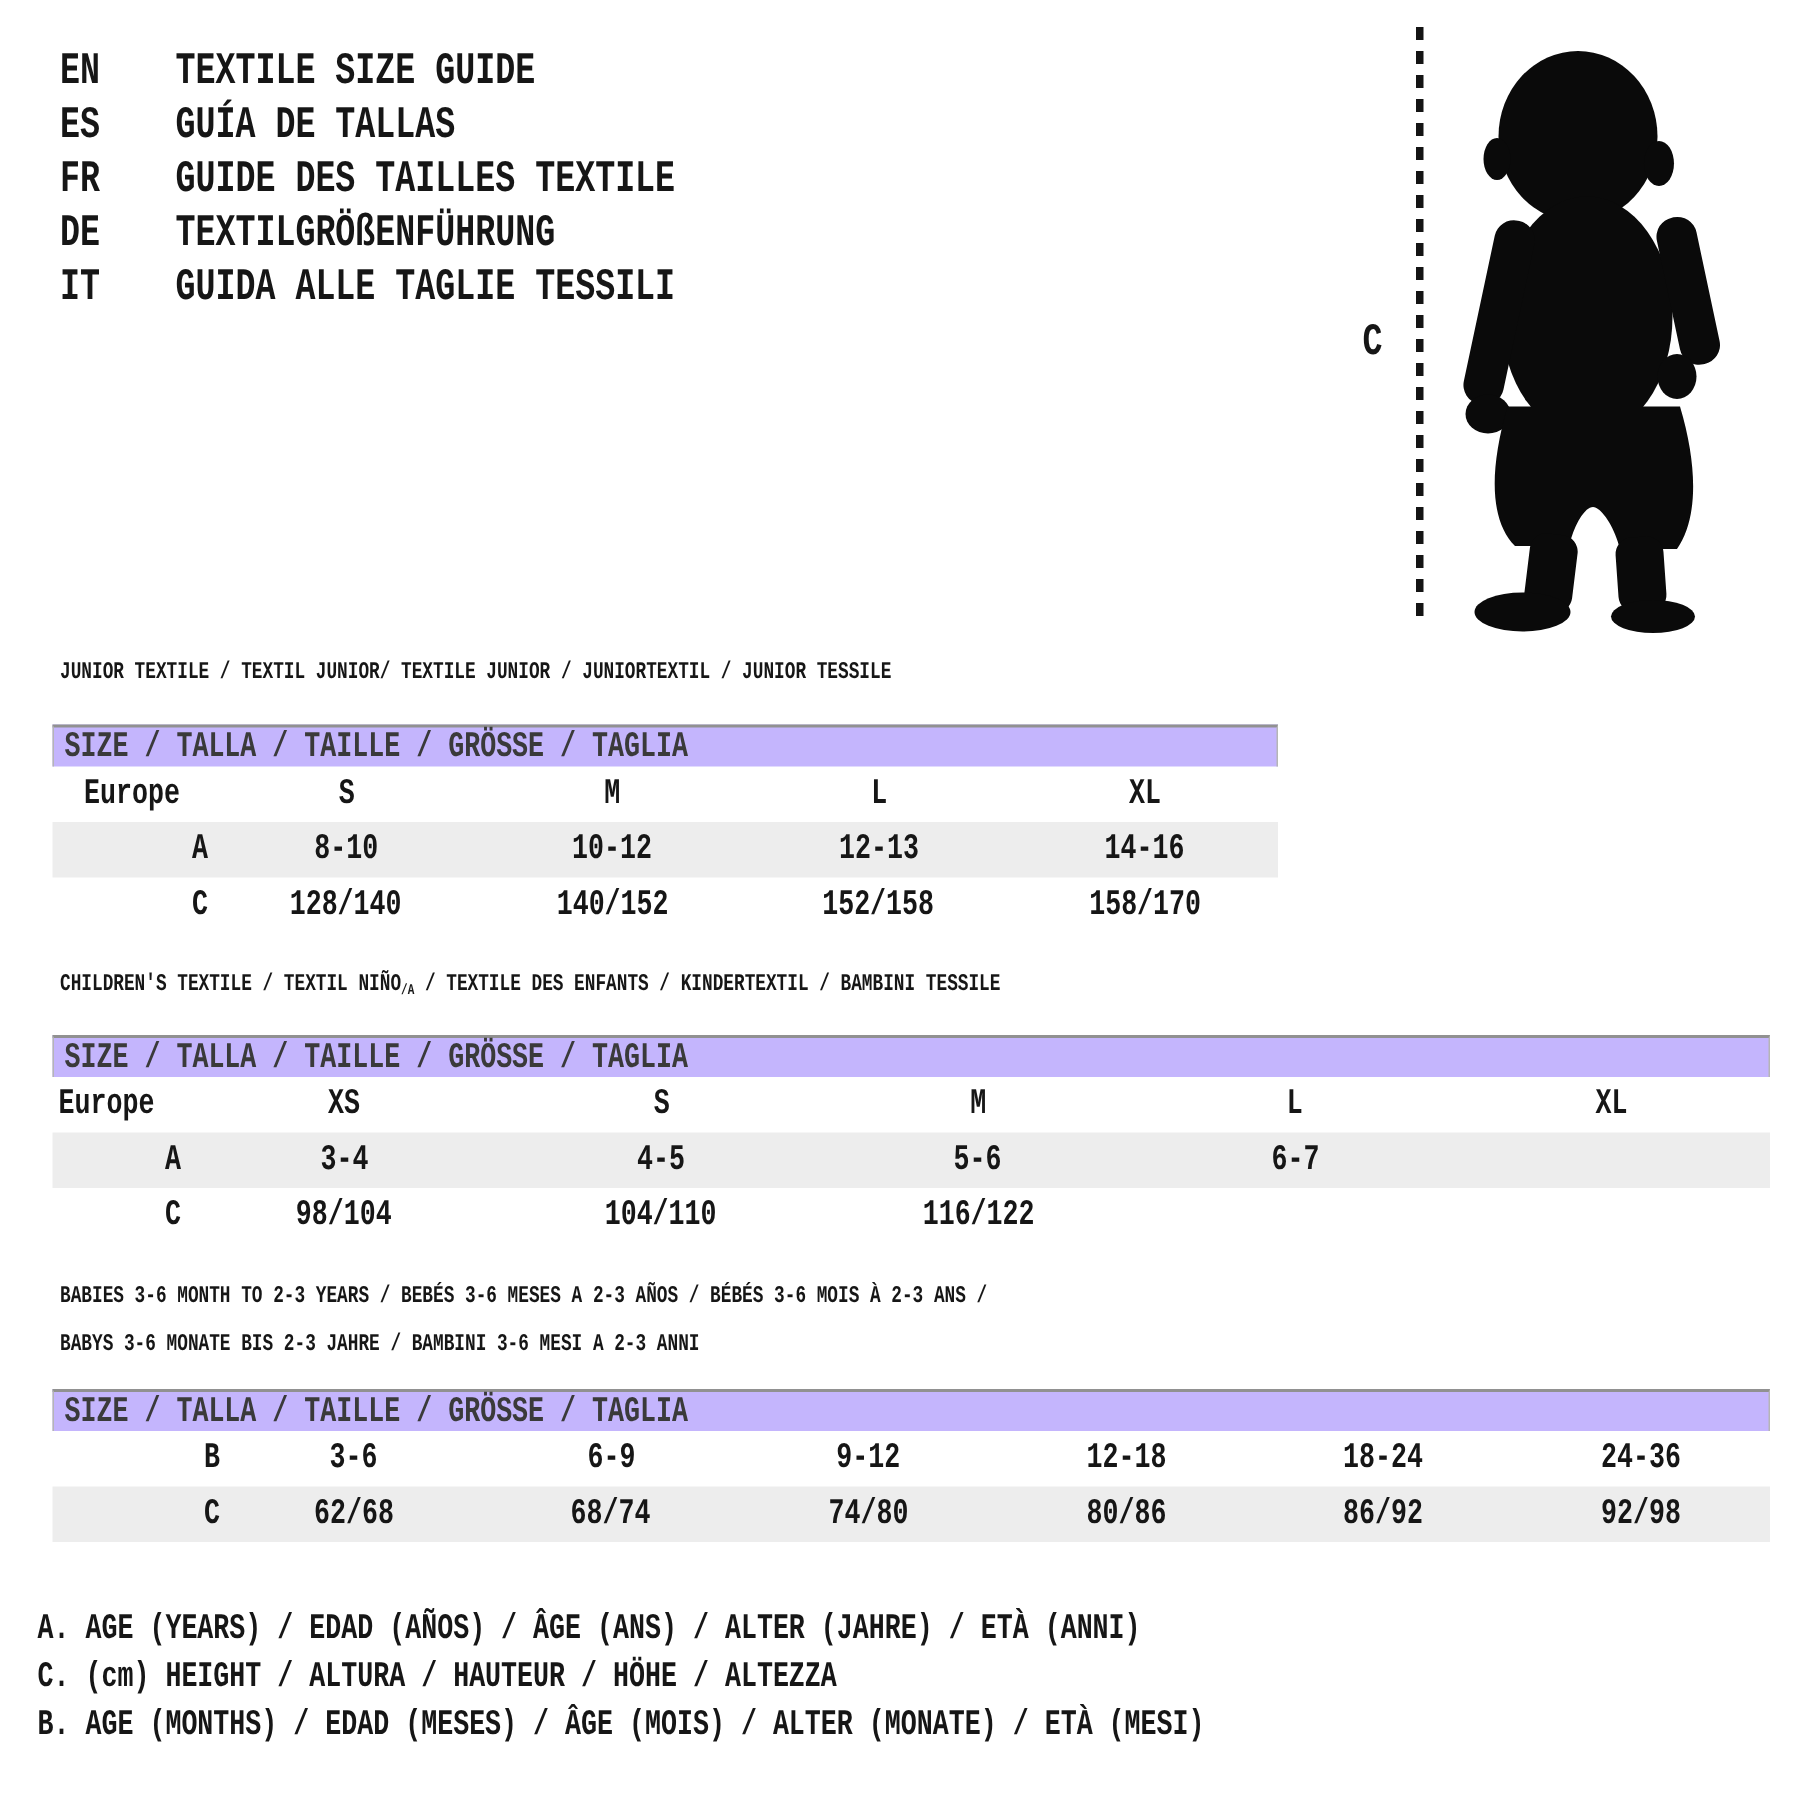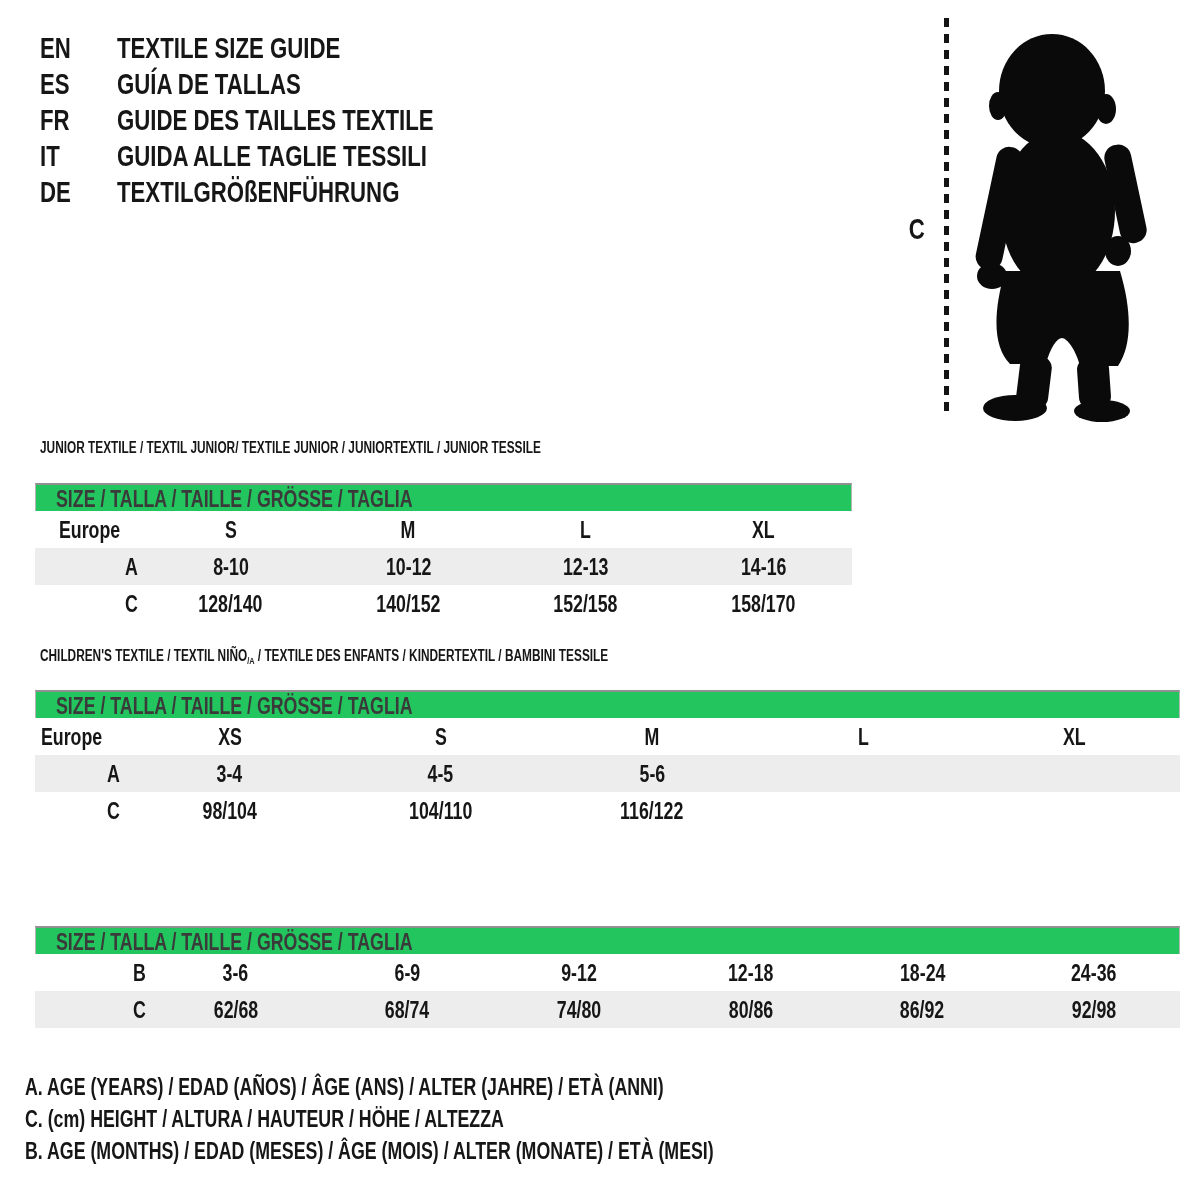--- a/index.html
+++ b/index.html
@@ -1,18 +1,18 @@
 <!DOCTYPE html>
 <html><head>
 <meta charset="utf-8">
 <style>
   html,body { margin:0; padding:0; background:#fff; }
   .page {
     position:relative; width:1200px; height:1200px; background:#ffffff;
-    font-family:Liberation Sans, sans-serif; font-weight:700; color:#161616;
+    font-family:Liberation Mono, monospace; font-weight:700; color:#161616;
     overflow:hidden;
   }
   .sqz  { display:inline-block; transform:scaleX(0.74); transform-origin:0 50%; white-space:nowrap; }
   .sqzc { display:inline-block; transform:scaleX(0.74); transform-origin:50% 50%; white-space:nowrap; }
 
   
   .langs { position:absolute; left:40px; top:30px; }
   .lang-row { height:36px; line-height:36px; font-size:30px; }
   .lang-code { display:inline-block; width:77px; vertical-align:top; }
 
@@ -24,23 +24,23 @@
   .fig-c { position:absolute; left:906px; top:212px; font-size:30px; }
   .baby-svg { position:absolute; left:960px; top:26px; }
 
   
   .sec-title { position:absolute; left:40px; font-size:16px; line-height:26px; }
   .subsc { font-size:0.62em; vertical-align:-0.28em; }
 
   
   .tbl { position:absolute; left:35px; }
   .size-bar {
-    height:28px; line-height:27px; background:#22c55e;
+    height:28px; line-height:27px; background:#c4b5fd;
     border-top:2px solid #919191; border-left:1px solid #b5b5b5; border-right:1px solid #b5b5b5;
-    padding-left:20px; font-size:24px; color:#3a3a3a; box-sizing:border-box;
+    padding-left:7px; font-size:24px; color:#3a3a3a; box-sizing:border-box;
   }
   .trow { display:grid; height:37px; align-items:center; font-size:24px; }
   .trow.stripe { background:#ededed; }
   .rlabel { padding-left:4px; text-align:right; }
   .cell { text-align:center; }
   .tbl-junior   { width:817px; }
   .tbl-junior   .trow { grid-template-columns:107px repeat(4,1fr); }
   .tbl-children { width:1145px; }
   .tbl-children .trow { grid-template-columns:89px repeat(5,1fr); }
   .tbl-babies   { width:1145px; }
@@ -59,24 +59,24 @@
     <div class="lang-row">
       <span class="lang-code"><span class="sqz">EN</span></span><span class="sqz">TEXTILE SIZE GUIDE</span>
     </div>
     <div class="lang-row">
       <span class="lang-code"><span class="sqz">ES</span></span><span class="sqz">GUÍA DE TALLAS</span>
     </div>
     <div class="lang-row">
       <span class="lang-code"><span class="sqz">FR</span></span><span class="sqz">GUIDE DES TAILLES TEXTILE</span>
     </div>
     <div class="lang-row">
-      <span class="lang-code"><span class="sqz">IT</span></span><span class="sqz">GUIDA ALLE TAGLIE TESSILI</span>
+      <span class="lang-code"><span class="sqz">DE</span></span><span class="sqz">TEXTILGRÖßENFÜHRUNG</span>
     </div>
     <div class="lang-row">
-      <span class="lang-code"><span class="sqz">DE</span></span><span class="sqz">TEXTILGRÖßENFÜHRUNG</span>
+      <span class="lang-code"><span class="sqz">IT</span></span><span class="sqz">GUIDA ALLE TAGLIE TESSILI</span>
     </div>
   </div>
 
   <div class="height-line"></div>
   <div class="fig-c"><span class="sqzc">C</span></div>
 
   <svg class="baby-svg" width="205" height="396" viewBox="0 0 205 396" xmlns="http://www.w3.org/2000/svg">
     <g fill="#0a0a0a">
       <ellipse cx="92" cy="65" rx="53" ry="57"></ellipse>
       <ellipse cx="38" cy="80" rx="9" ry="14"></ellipse>
@@ -133,29 +133,34 @@
       <span class="cell"><span class="sqzc">S</span></span>
       <span class="cell"><span class="sqzc">M</span></span>
       <span class="cell"><span class="sqzc">L</span></span>
       <span class="cell"><span class="sqzc">XL</span></span>
     </div>
     <div class="trow stripe">
       <span class="rlabel"><span class="sqz">A</span></span>
       <span class="cell"><span class="sqzc">3-4</span></span>
       <span class="cell"><span class="sqzc">4-5</span></span>
       <span class="cell"><span class="sqzc">5-6</span></span>
+      <span class="cell"><span class="sqzc">6-7</span></span>
     </div>
     <div class="trow">
       <span class="rlabel"><span class="sqz">C</span></span>
       <span class="cell"><span class="sqzc">98/104</span></span>
       <span class="cell"><span class="sqzc">104/110</span></span>
       <span class="cell"><span class="sqzc">116/122</span></span>
     </div>
   </div>
 
+  <div class="sec-title" style="top:851px;">
+    <div style="height:32px;"><span class="sqz">BABIES 3-6 MONTH TO 2-3 YEARS / BEBÉS 3-6 MESES A 2-3 AÑOS / BÉBÉS 3-6 MOIS À 2-3 ANS /</span></div>
+    <div style="height:32px;"><span class="sqz">BABYS 3-6 MONATE BIS 2-3 JAHRE / BAMBINI 3-6 MESI A 2-3 ANNI</span></div>
+  </div>
   <div class="tbl tbl-babies" style="top:926px;">
     <div class="size-bar"><span class="sqz">SIZE / TALLA / TAILLE / GRÖSSE / TAGLIA</span></div>
     <div class="trow">
       <span class="rlabel"><span class="sqz">B</span></span>
       <span class="cell"><span class="sqzc">3-6</span></span>
       <span class="cell"><span class="sqzc">6-9</span></span>
       <span class="cell"><span class="sqzc">9-12</span></span>
       <span class="cell"><span class="sqzc">12-18</span></span>
       <span class="cell"><span class="sqzc">18-24</span></span>
       <span class="cell"><span class="sqzc">24-36</span></span>

